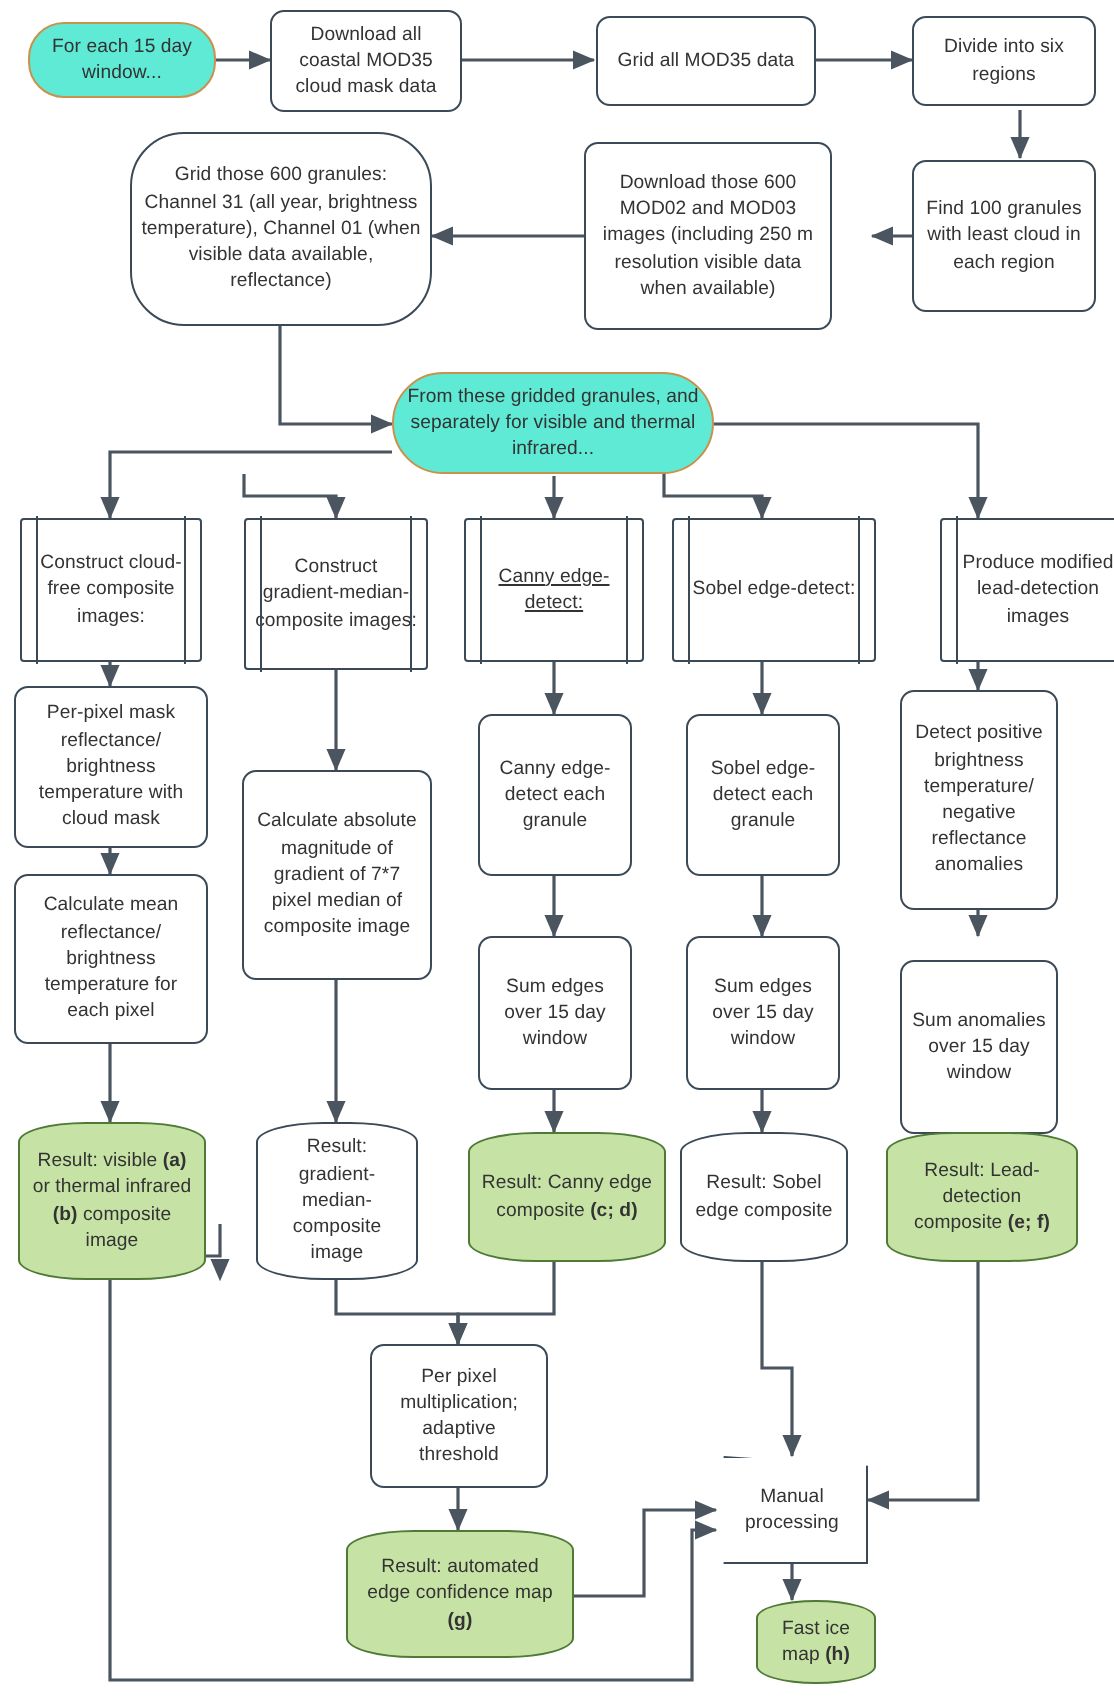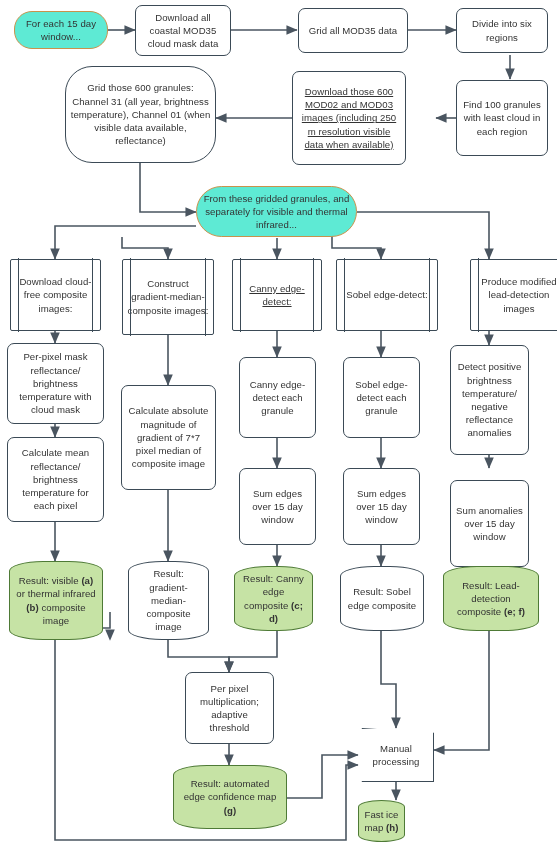--- a/index.html
+++ b/index.html
@@ -177,34 +177,34 @@
   </div>
 
   <div class="node" style="left:456px; top:8px;   width:92px;  height:45px;">
     <span class="txt">Divide into six regions</span>
   </div>
 
   <div class="node" style="left:456px; top:80px;  width:92px;  height:76px;">
     <span class="txt">Find 100 granules with least cloud in each region</span>
   </div>
 
-  <div class="node" style="left:292px; top:71px;  width:114px; height:94px;text-decoration:underline;">
+  <div class="node" style="left:292px; top:71px;  width:124px; height:94px;">
     <span class="txt">Download those 600 MOD02 and MOD03 images (including 250 m resolution visible data when available)</span>
   </div>
 
   <div class="node" style="left:65px;  top:66px;  width:151px; height:97px;border-radius:27px;">
     <span class="txt">Grid those 600 granules: Channel 31 (all year, brightness temperature), Channel 01 (when visible data available, reflectance)</span>
   </div>
 
   <div class="node pill big" style="left:196px; top:186px; width:161px; height:51px;">
     <span class="txt">From these gridded granules, and separately for visible and thermal infrared...</span>
   </div>
 
   <div class="node proc" style="left:10px;  top:259px; width:91px;  height:72px;">
-    <span class="txt">Download cloud-free composite images:</span>
+    <span class="txt">Construct cloud-free composite images:</span>
   </div>
 
   <div class="node proc" style="left:122px; top:259px; width:92px;  height:76px;">
     <span class="txt">Construct gradient-median-composite images:</span>
   </div>
 
   <div class="node proc" style="left:232px; top:259px; width:90px;  height:72px;text-decoration:underline;">
     <span class="txt">Canny edge-detect:</span>
   </div>
 
@@ -255,21 +255,21 @@
   <div class="node barrel green" style="left:9px;  top:561px; width:94px;  height:79px;">
     <span class="shape"></span>
     <span class="txt"><span>Result: visible </span><b>(a)</b><span> or thermal infrared </span><b>(b)</b><span> composite image</span></span>
   </div>
 
   <div class="node barrel" style="left:128px; top:561px; width:81px;  height:79px;">
     <span class="shape"></span>
     <span class="txt">Result: gradient-median-composite image</span>
   </div>
 
-  <div class="node barrel green" style="left:234px; top:566px; width:79px;  height:65px;justify-content:center;">
+  <div class="node barrel green" style="left:234px; top:566px; width:99px;  height:65px;justify-content:center;">
     <span class="shape"></span>
     <span class="txt"><span>Result: Canny edge composite </span><b>(c; d)</b></span>
   </div>
 
   <div class="node barrel" style="left:340px; top:566px; width:84px;  height:65px;">
     <span class="shape"></span>
     <span class="txt">Result: Sobel edge composite</span>
   </div>
 
   <div class="node barrel green" style="left:443px; top:566px; width:96px;  height:65px;">
@@ -284,18 +284,18 @@
   <div class="node barrel green" style="left:173px; top:765px; width:114px; height:64px;">
     <span class="shape"></span>
     <span class="txt"><span>Result: automated edge confidence map </span><b>(g)</b></span>
   </div>
 
   <div class="node trap" style="left:358px; top:728px; width:76px;  height:54px;">
     <span class="shape"></span>
     <span class="txt">Manual processing</span>
   </div>
 
-  <div class="node barrel green" style="left:358px; top:800px; width:47px;  height:42px;justify-content:center;">
+  <div class="node barrel green" style="left:378px; top:800px; width:60px;  height:42px;justify-content:center;">
     <span class="shape"></span>
     <span class="txt"><span>Fast ice map </span><b>(h)</b></span>
   </div>
 
 </div>
 
 </body></html>

